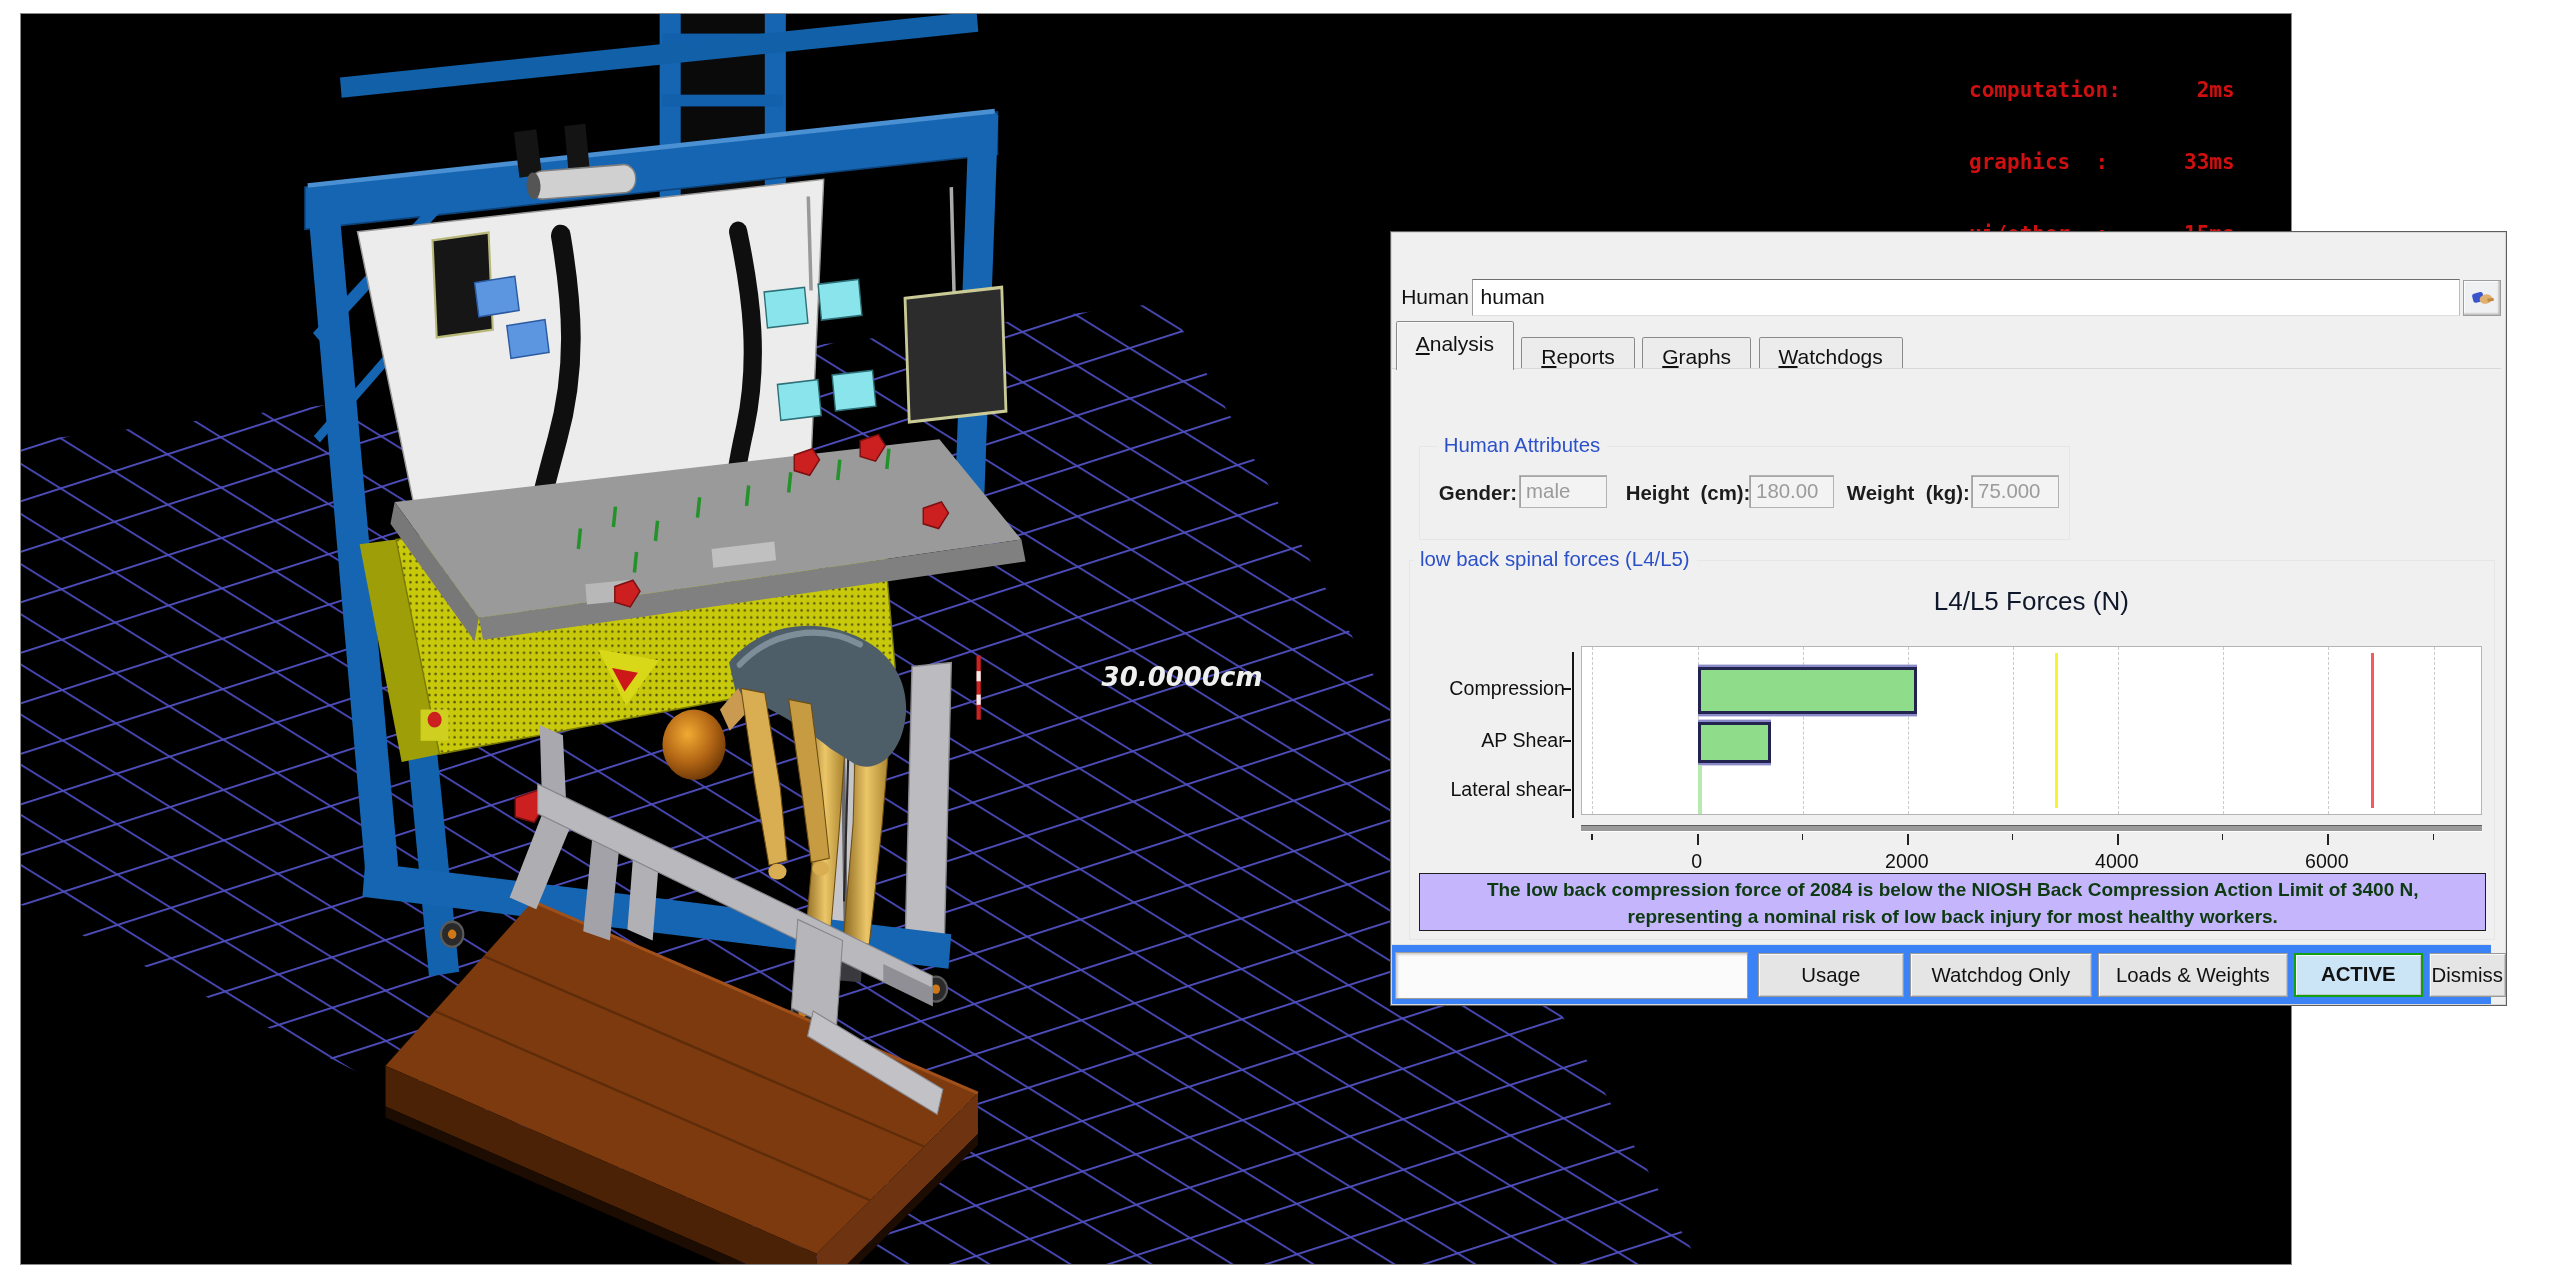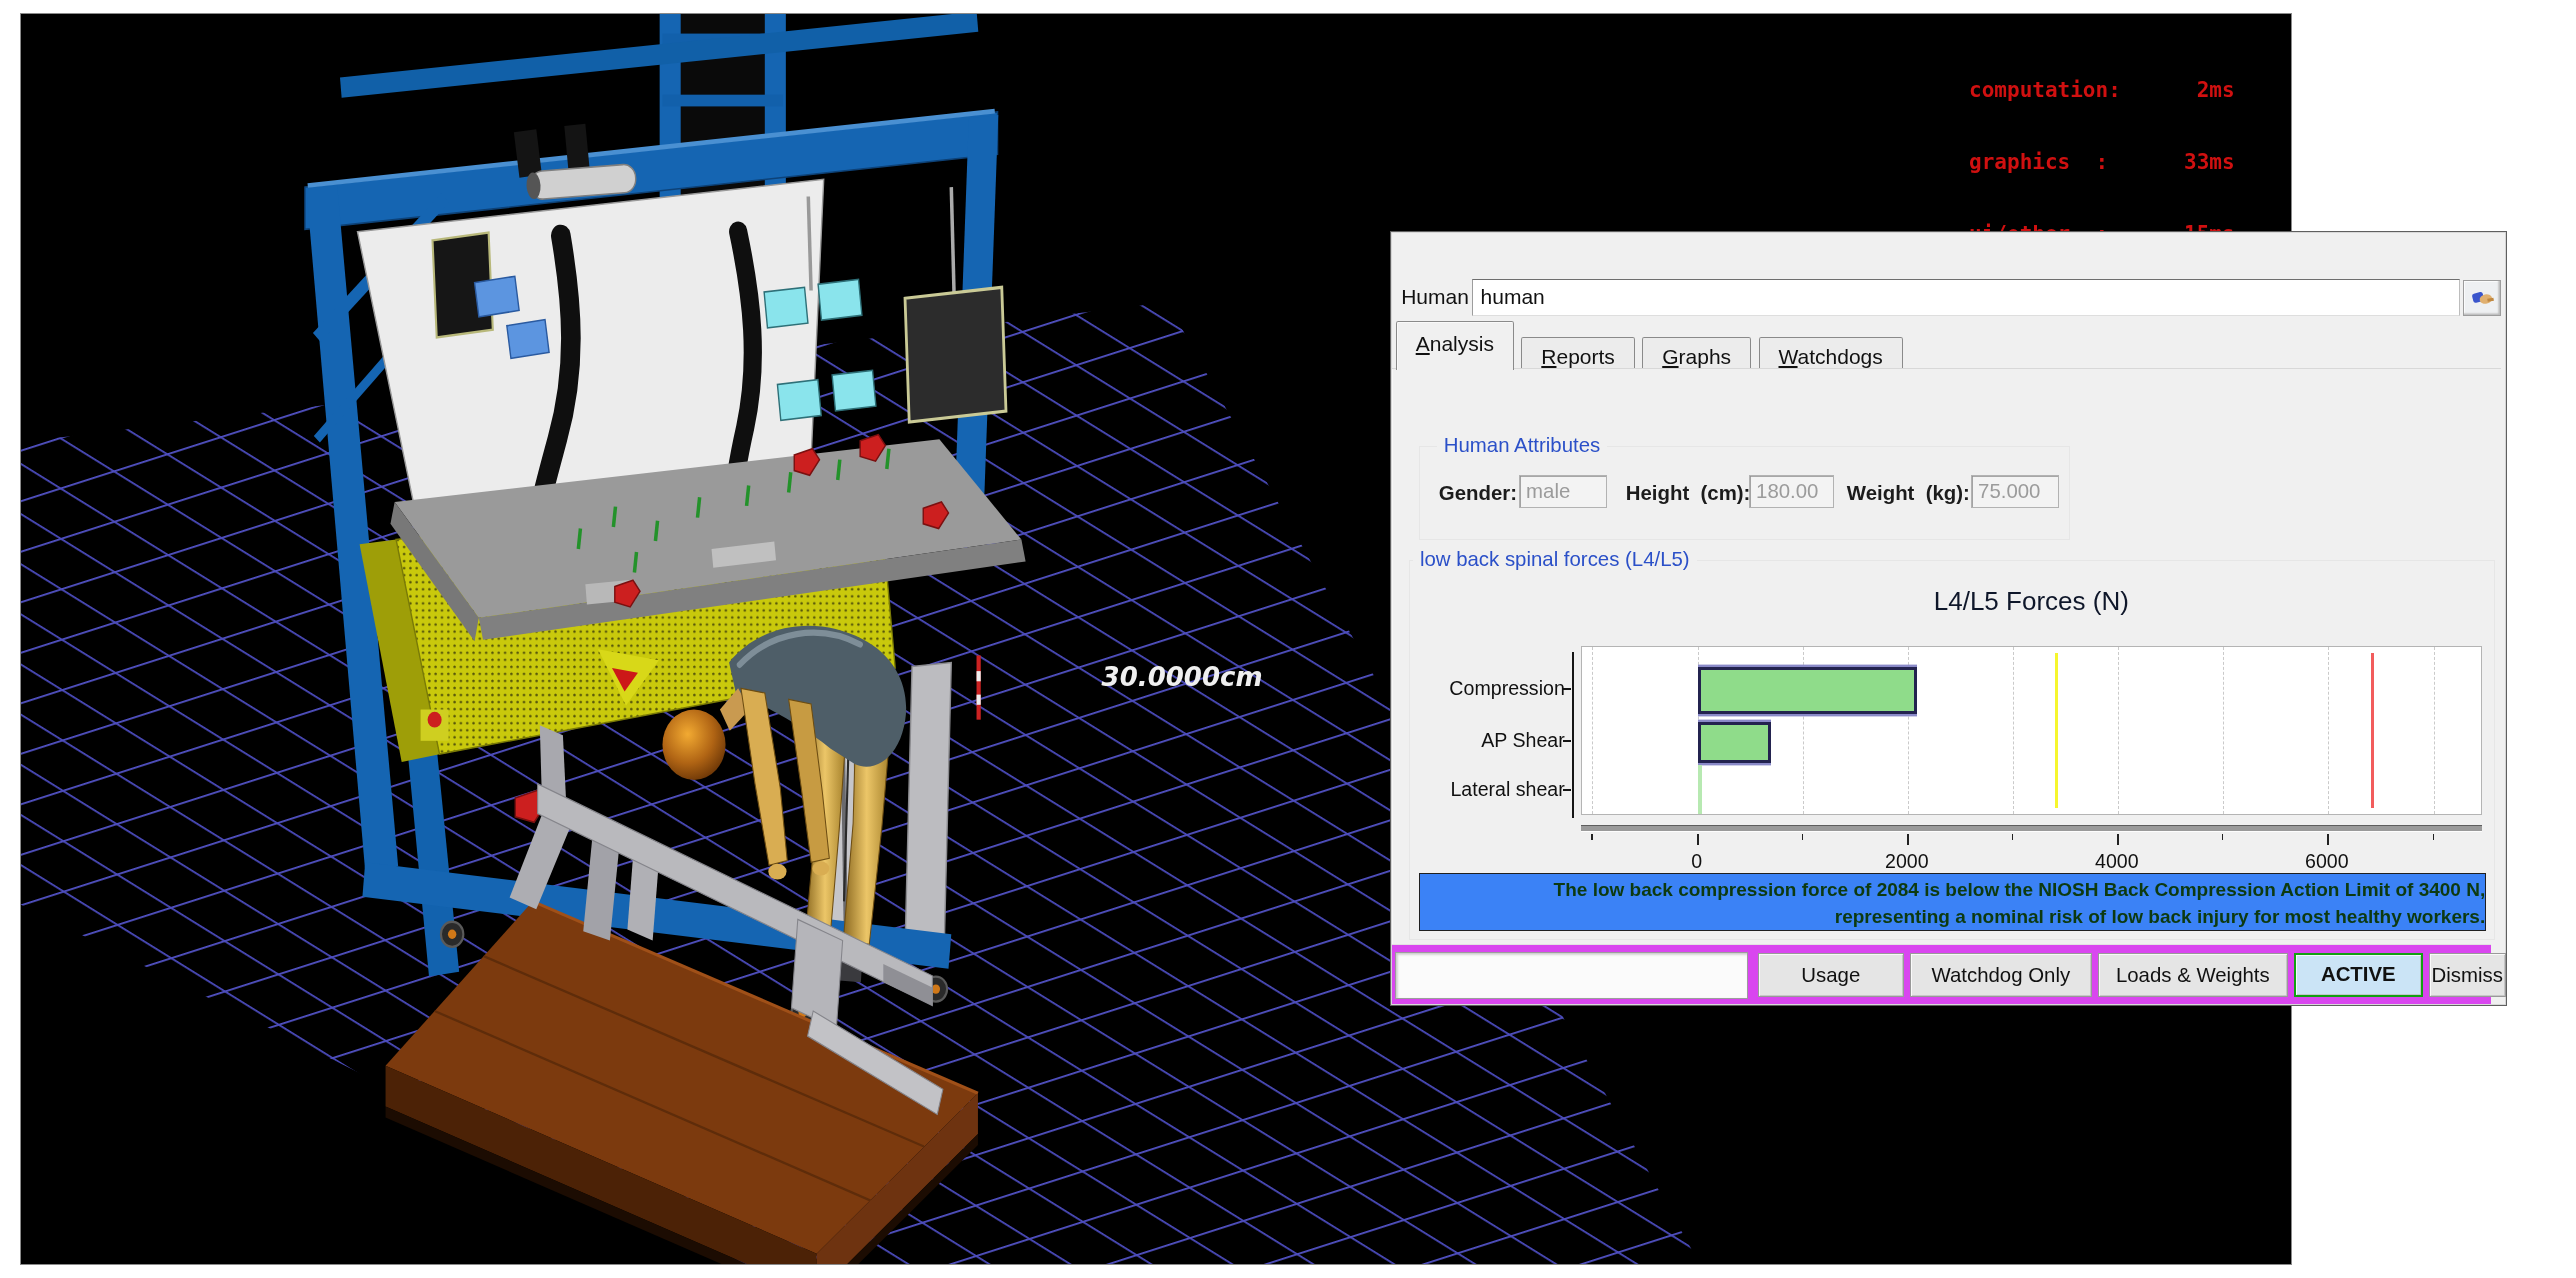--- a/index.html
+++ b/index.html
@@ -51,24 +51,24 @@
   .bar.row3 { top:126px; height:39px; }
   .bar.tiny { background:#b7e9b1; border:none; box-shadow:none; top:118px; height:52px; }
   .yaxis-line { position:absolute; left:162px; top:91px; width:2.4px; height:166px; background:#151515; }
   .ytick { position:absolute; left:153px; width:8.6px; height:2.4px; background:#151515; }
   .ylabel { position:absolute; left:0; width:155px; text-align:right; font-size:19.6px; color:#111; }
   .xaxis { position:absolute; left:171px; top:264px; width:901px; height:7px; background:#9a9a9a; border-top:0.8px solid #5e5e5e; border-bottom:1.6px solid #fdfdfd; }
   .xtick { position:absolute; top:7.8px; width:1.6px; height:6.3px; background:#222; }
   .xtick.major { height:11px; width:2.4px; }
   .xlabel { position:absolute; top:23.5px; transform:translateX(-50%); font-size:19.6px; color:#111; }
 
-  .msgbox { position:absolute; left:9.4px; top:312px; width:1067px; height:58px; background:#3b82f6; border:1.6px solid #1f1f1f; text-align:right; padding-top:1.6px; }
+  .msgbox { position:absolute; left:9.4px; top:312px; width:1067px; height:58px; background:#c4b5fd; border:1.6px solid #1f1f1f; text-align:center; padding-top:1.6px; }
   .msgbox div { font-size:19px; line-height:27px; color:#0d3a10; font-weight:600; }
 
-  .btnstrip { position:absolute; left:0.8px; right:15px; bottom:0.8px; height:60px; background:#d946ef; border-top:1.6px groove #e2e2e2; }
+  .btnstrip { position:absolute; left:0.8px; right:15px; bottom:0.8px; height:60px; background:#3b82f6; border-top:1.6px groove #e2e2e2; }
   .sunken { position:absolute; left:3.1px; top:6.3px; width:353px; height:47px; background:#fbfbfb; border:0.8px solid #9c9c9c; box-shadow:inset 1.6px 1.6px 2.4px #c6c6c6; }
   .btn { position:absolute; top:7.8px; height:44px; background:#e5e5e5; border:0.8px solid #999; box-shadow:inset 0.8px 0.8px 0 #fff, inset -0.8px -0.8px 0 #bdbdbd; font-size:20.4px; color:#111; text-align:center; line-height:42px; cursor:pointer; }
   .btn.active { background:#cbe4f6; border:2.4px solid #13a013; font-weight:bold; line-height:38px; }
 </style>
 </head>
 <body>
 
 <div id="viewport">
 
   <svg id="scene" viewBox="25 17 3238 1596" preserveAspectRatio="none">

